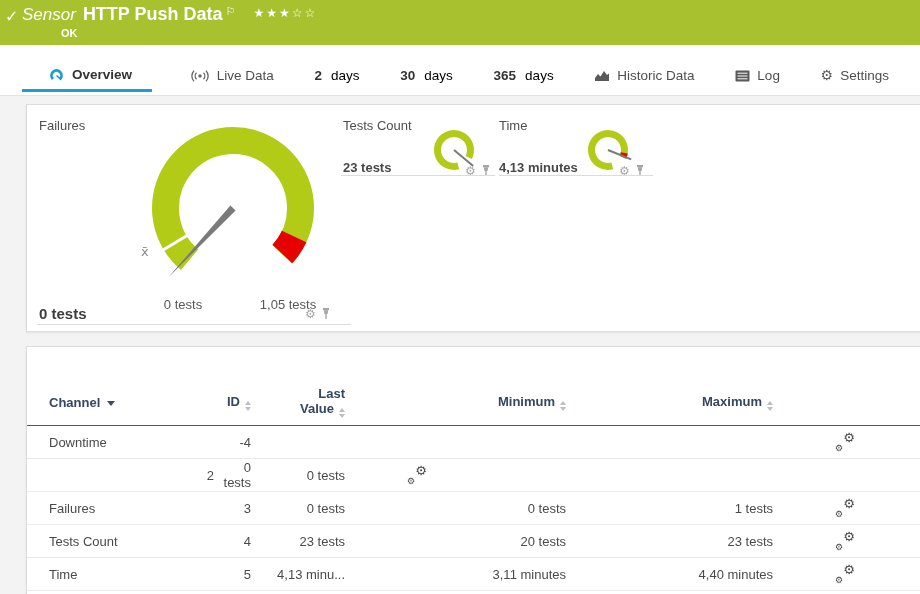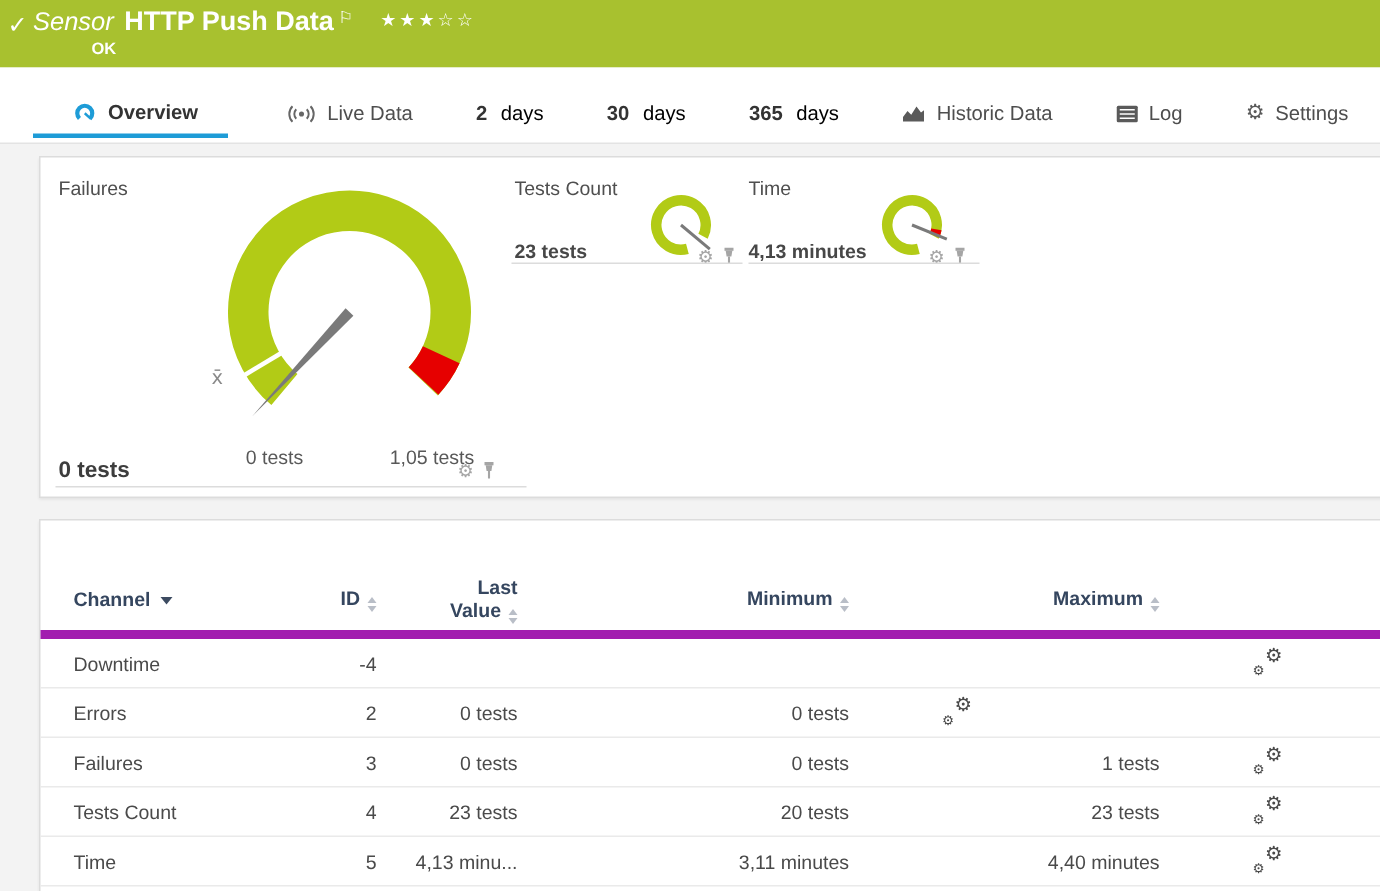--- a/index.html
+++ b/index.html
@@ -12,21 +12,21 @@
   .topbar .check{position:absolute;left:5px;top:7px;color:#fff;font-size:16px;font-weight:bold;}
   .title-row{position:absolute;left:22px;top:4px;display:flex;align-items:baseline;color:#fff;}
   .title-row .kind{font-style:italic;font-size:17px;margin-right:7px;}
   .title-row .sensor-title{font-weight:bold;font-size:18px;}
   .title-row .flag{font-size:11px;align-self:flex-start;margin:1px 0 0 3px;}
   .title-row .stars{font-size:12px;letter-spacing:2px;align-self:flex-start;margin:2px 0 0 18px;}
   .topbar .status{position:absolute;left:45px;top:27px;color:#fff;font-size:11px;font-weight:bold;margin-left:16px;}
 
   
   .tabbar{position:absolute;left:0;top:45px;width:920px;height:51px;background:#fff;border-bottom:1px solid #e3e3e3;
-          box-sizing:border-box;display:flex;justify-content:space-between;padding:0 18px 0 22px;}
+          box-sizing:border-box;display:flex;justify-content:space-between;padding:0 28px 0 22px;}
   .tab{position:relative;display:flex;align-items:center;gap:7px;align-self:flex-end;padding:0 3px 12px 3px;
        font-size:13.5px;color:#4e4e4e;cursor:pointer;white-space:nowrap;}
   .tab b{color:#333;font-weight:bold;margin-right:2px;}
   .tab .unit{color:#000000;}
   .tab.active{padding-left:26px;padding-right:20px;font-weight:bold;color:#333;}
   .tab.active::after{content:"";position:absolute;left:0;right:0;bottom:3px;height:3px;background:var(--accent_blue,#1e9cd7);}
   .ticon{flex:none;}
 
   
   .panel{position:absolute;left:26px;width:896px;background:#fff;border:1px solid #dcdcdc;
@@ -45,21 +45,21 @@
   .tools .gear-glyph{font-size:12px;color:#a5a5a5;line-height:12px;}
 
   .arc-green{stroke:var(--gauge_green,#b2cb16);fill:none;}
   .arc-red{stroke:var(--alert_red,#e60000);fill:none;}
   .needle{fill:#7a7a7a;}
   .needle-line{stroke:#7a7a7a;stroke-width:2;}
   .avg-text{font-size:13px;fill:#8a8a8a;font-family:"DejaVu Sans",sans-serif;}
 
   
   .cols{display:grid;grid-template-columns:165px 37px 94px 221px 207px 1fr;padding-left:22px;align-items:center;}
-  .thead{height:47px;font-size:13px;font-weight:bold;color:#35465f;border-bottom:6px solid #a21caf;box-sizing:border-box;}
+  .thead{height:47px;font-size:13px;font-weight:bold;color:#35465f;border-bottom:1px solid #a21caf;box-sizing:border-box;}
   .trow{height:33px;font-size:13px;color:#4a4a4a;border-bottom:1px solid #eaeaea;box-sizing:border-box;}
   .cell-r{text-align:right;}
   .last-head{line-height:15px;}
   .sort{display:inline-flex;flex-direction:column;gap:2px;margin-left:5px;vertical-align:1px;}
   .sort i{display:block;width:0;height:0;border-left:3.5px solid transparent;border-right:3.5px solid transparent;}
   .sort .up{border-bottom:4px solid #b9bec7;}
   .sort .down{border-top:4px solid #b9bec7;}
   .desc-arrow{display:inline-block;width:0;height:0;border-left:4.5px solid transparent;border-right:4.5px solid transparent;
               border-top:5px solid #3c4b61;margin-left:7px;vertical-align:1px;}
   .gears{position:relative;width:20px;height:16px;margin-left:62px;cursor:pointer;}
@@ -229,21 +229,20 @@
       <div class="cell-r"></div>
       <div class="cell-r"></div>
       <div class="cell-r"></div>
       <div class="gears">
           <span class="g1 glyph">⚙</span>
           <span class="g2 glyph">⚙</span>
         </div>
     </div>
 
     <div class="abs cols trow" style="left:0;top:112px;right:0;">
-      <div>Errors</div>
       <div class="cell-r">2</div>
       <div class="cell-r">0 tests</div>
       <div class="cell-r">0 tests</div>
       <div class="gears">
           <span class="g1 glyph">⚙</span>
           <span class="g2 glyph">⚙</span>
         </div>
     </div>
 
     <div class="abs cols trow" style="left:0;top:145px;right:0;">

